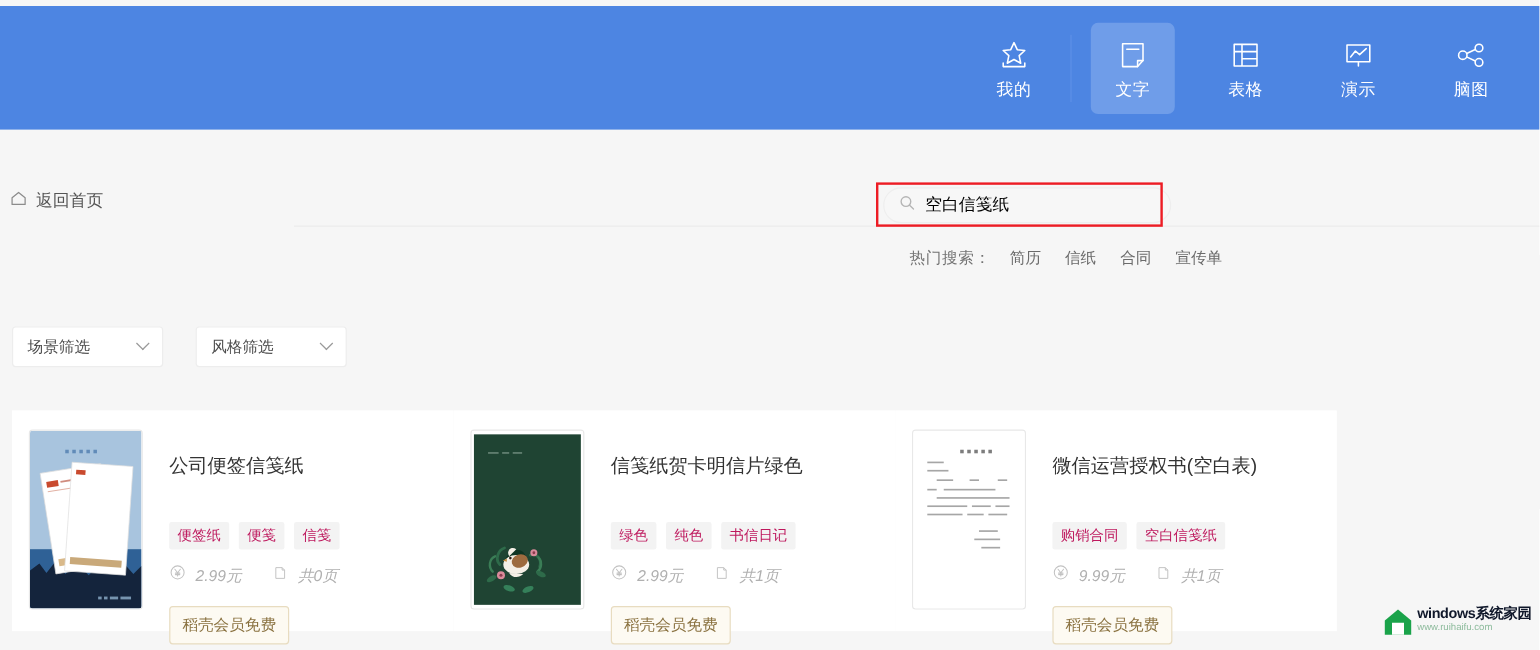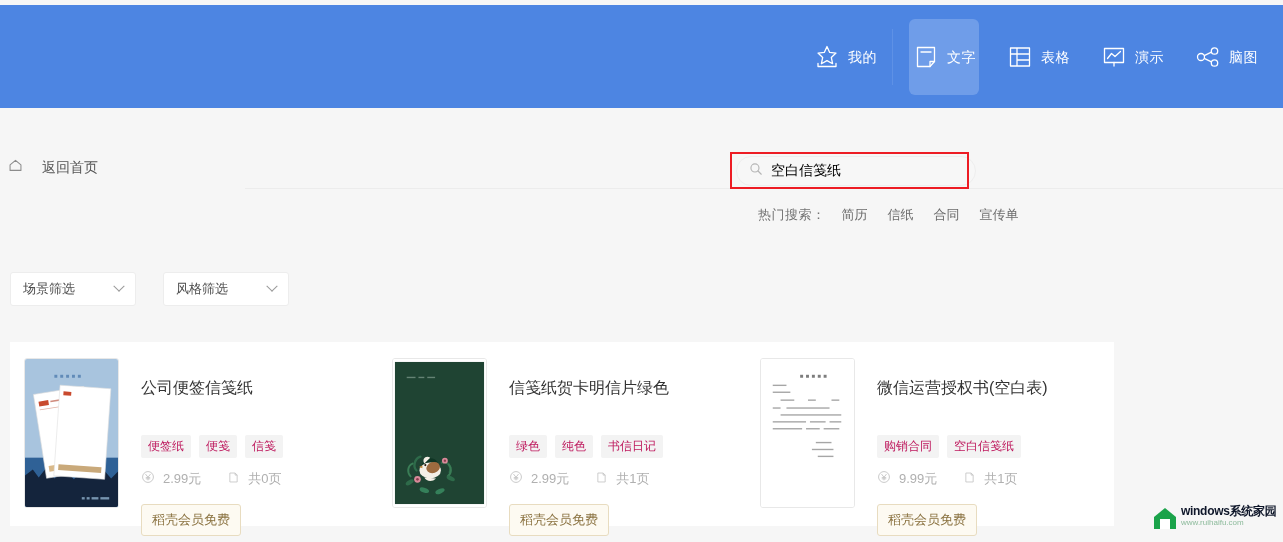--- a/index.html
+++ b/index.html
@@ -13,36 +13,36 @@
 
   
   .topbar {
     position: absolute; left: 0; top: 5px; width: 1283px; height: 103px;
     background: #4d85e2;
     display: flex; align-items: center; justify-content: flex-end;
   }
   .nav-group { display: flex; align-items: center; height: 103px; }
   .nav-item {
     width: 70px; height: 76px;
-    display: flex; flex-direction: row; align-items: center; justify-content: center;
+    display: flex; flex-direction: column; align-items: center; justify-content: center;
     gap: 7px; cursor: pointer; border-radius: 6px;
   }
   .nav-item.selected { background: #6f9de9; }
   .nav-label { color: #ffffff; font-size: 14px; line-height: 1; letter-spacing: .5px; }
   .nav-icon { width: 28px; height: 28px; display: block; }
   .nav-divider {
     width: 1px; height: 56px; background: #5e91e6; margin: 0 16px 0 12px;
   }
   .nav-gap { width: 24px; }
   .nav-right-pad { width: 22px; }
 
   
   .home-link {
     position: absolute; left: 8px; top: 158px;
-    display: flex; align-items: center; gap: 19px; cursor: pointer;
+    display: flex; align-items: center; gap: 7px; cursor: pointer;
   }
   .home-text { font-size: 14px; color: #555555; }
 
   
   .search-wrap { position: absolute; left: 730px; top: 152px; }
   .search-highlight {
     position: absolute; left: 0; top: 0; width: 239px; height: 37px;
     border: 2px solid #ed1c24; pointer-events: none; z-index: 5;
   }
   .search-box {
@@ -88,21 +88,21 @@
     width: 95px; height: 150px; border-radius: 3px; overflow: hidden;
     border: 1px solid #e8e8e8; background: #ffffff; flex: none;
   }
   .card-body { padding-top: 20px; }
   .card-title { font-size: 16px; color: #333333; margin-bottom: 14px; white-space: nowrap; }
   .tags { display: flex; gap: 8px; margin-bottom: 12px; }
   .tag {
     background: #f3f3f3; color: #be185d; font-size: 12px;
     padding: 3px 7px; border-radius: 2px; white-space: nowrap; margin-top: 22px;
   }
-  .meta { display: flex; align-items: center; gap: 8px; margin-bottom: 16px; }
+  .meta { display: flex; align-items: center; gap: 8px; margin-bottom: 16px; font-style: italic; }
   .meta-text { font-size: 13px; color: #b0b0b0; }
   .meta-sep { width: 10px; }
   .vip-btn {
     display: inline-flex; align-items: center; justify-content: center;
     border: 1px solid #e8dcc0; background: #fdfaf2; color: #8a7240;
     font-size: 13px; padding: 6px 10px; border-radius: 3px;
   }
 
   
   .watermark {

